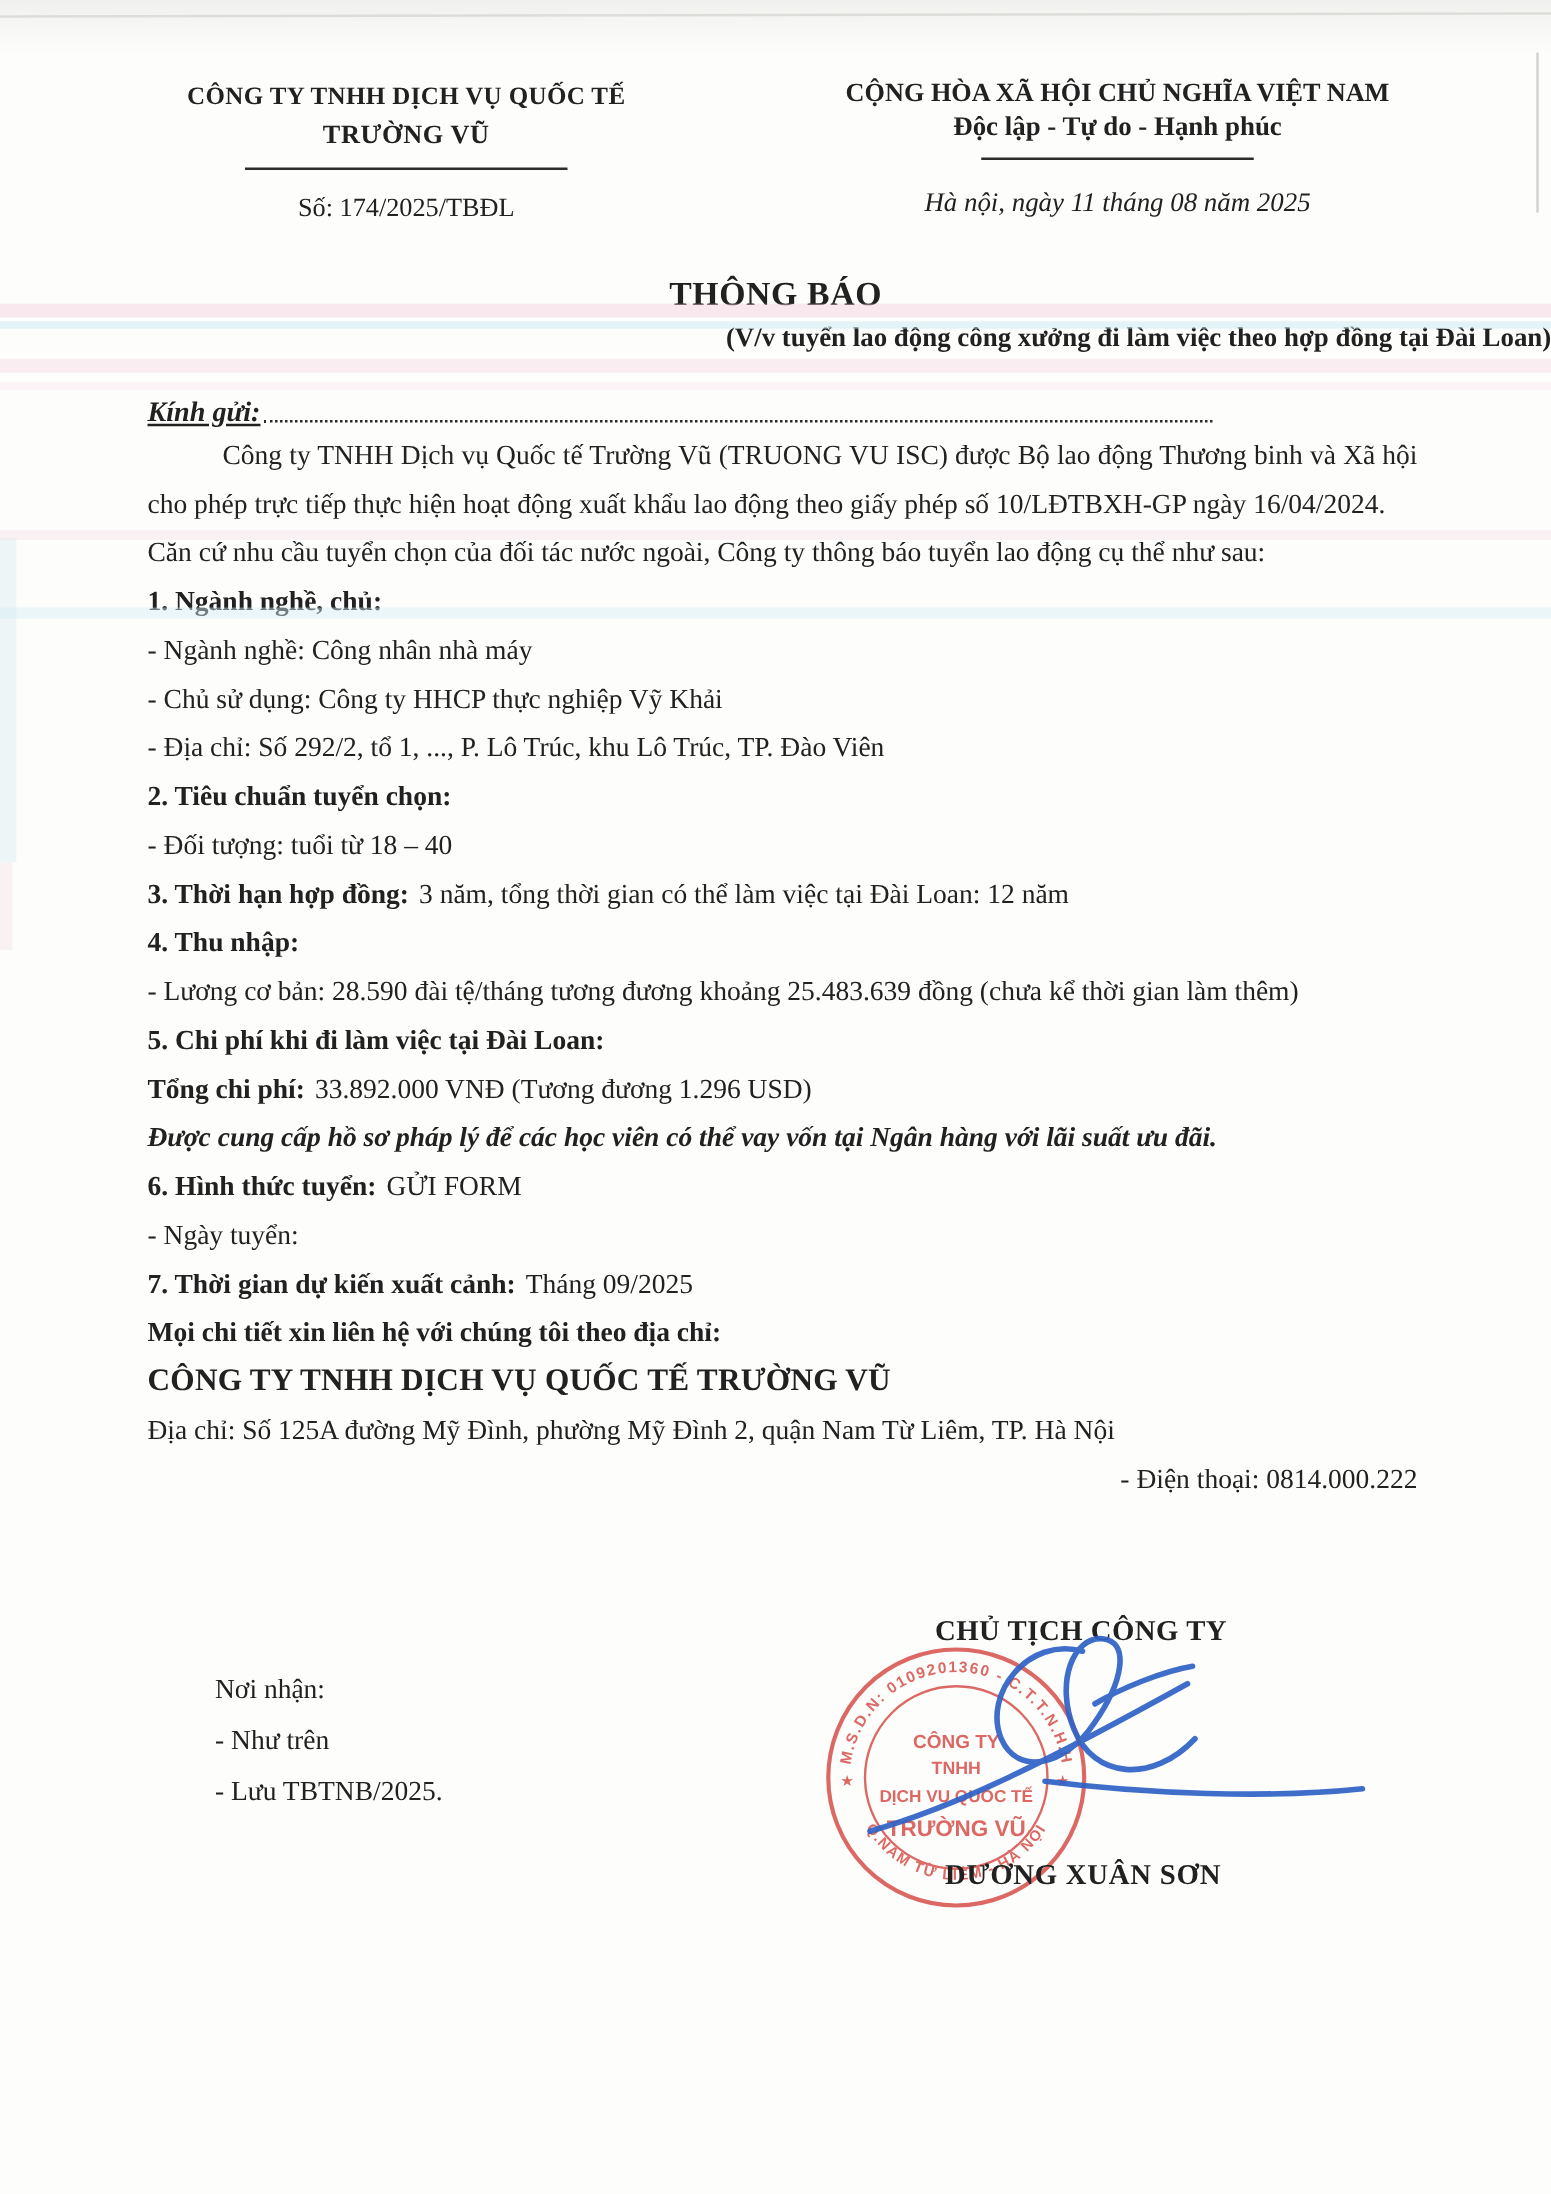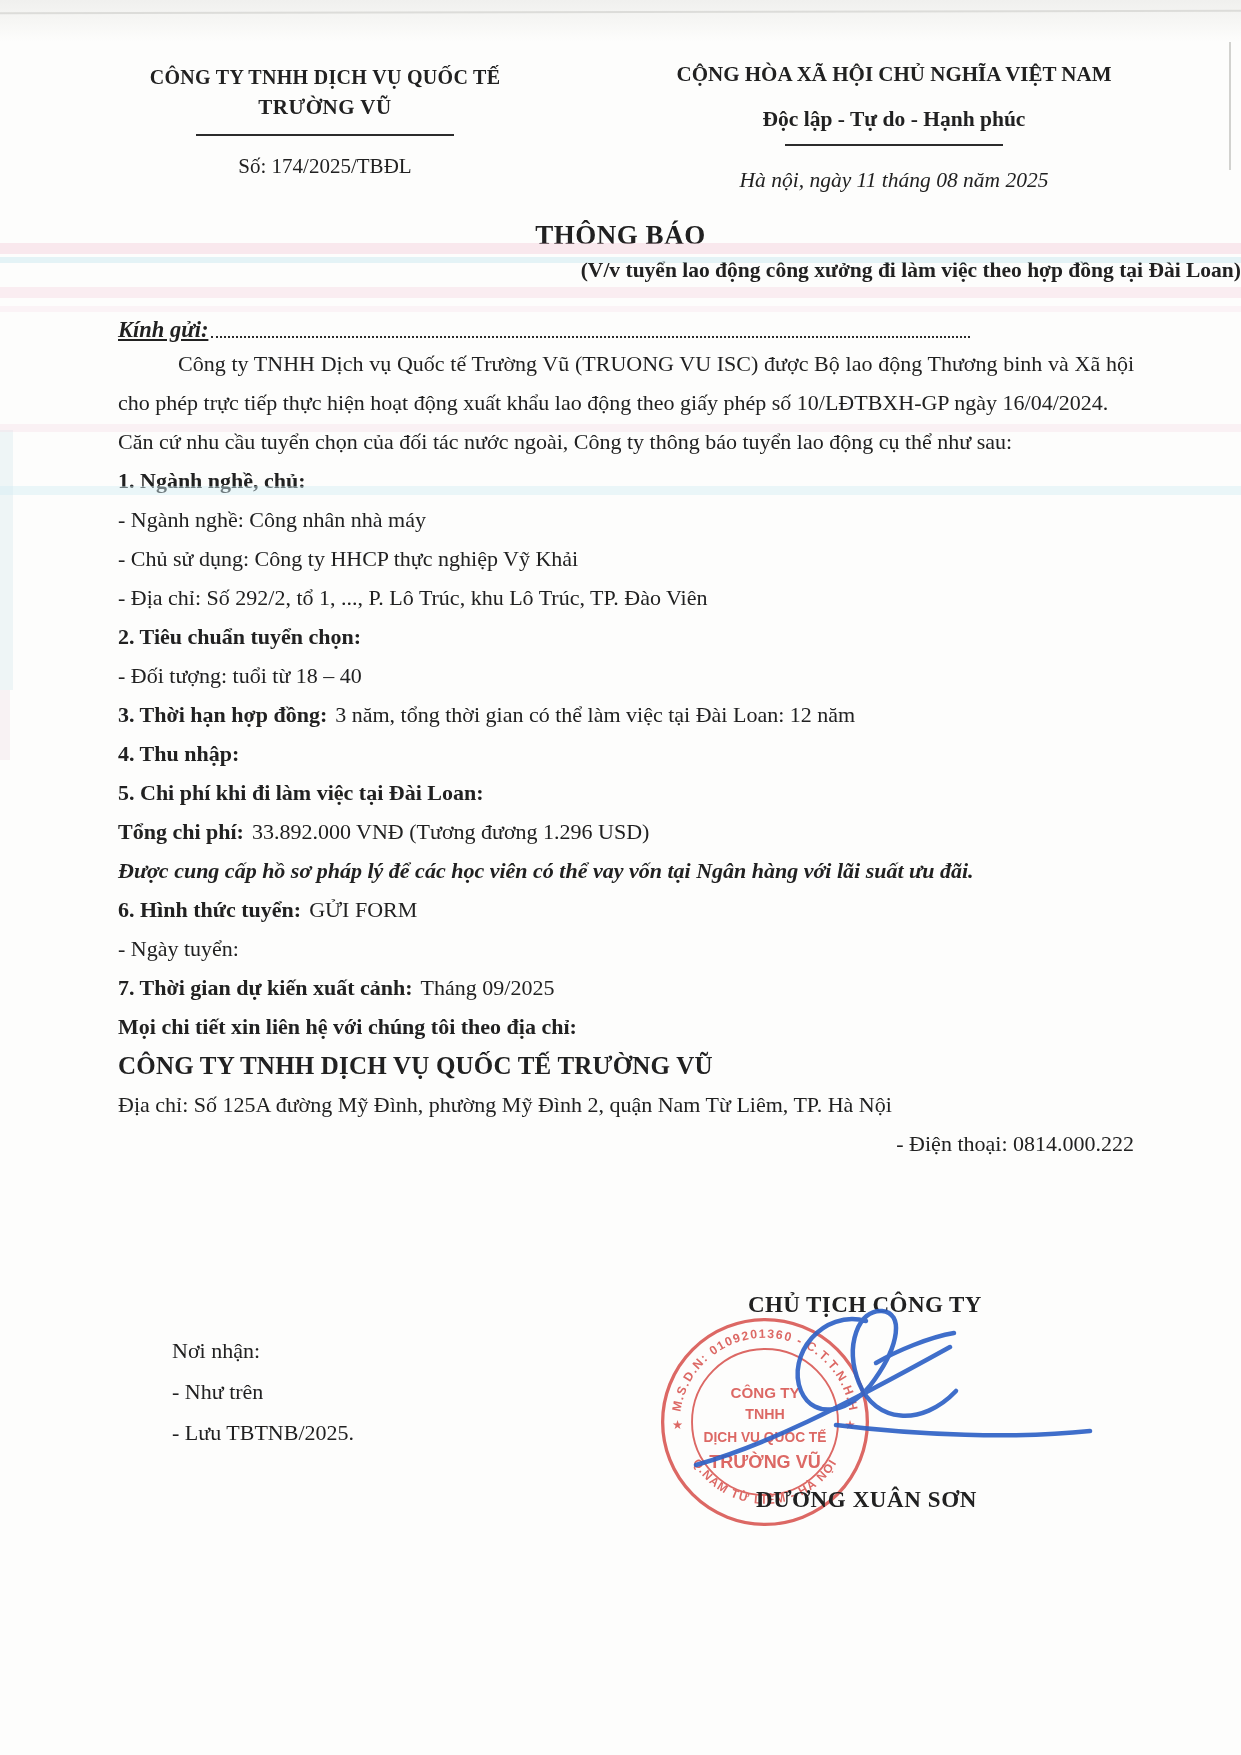--- a/index.html
+++ b/index.html
@@ -27,21 +27,21 @@
   .right-line{position:absolute;left:1229px;top:40px;width:2px;height:130px;background:#d2d2cf;pointer-events:none;}
 
   
   .hdr-left{left:115px;top:66px;width:420px;text-align:center;}
   .hdr-left .l1{font-size:20px;font-weight:bold;letter-spacing:0.3px;}
   .hdr-left .l2{font-size:21px;font-weight:bold;margin-top:6px;letter-spacing:0.5px;}
   .hdr-rule-left{width:258px;height:2px;background:#2c2c2c;margin:14px auto 0;}
   .doc-number{margin-top:18px;font-size:21px;}
   .hdr-right{left:624px;top:62px;width:540px;text-align:center;}
   .hdr-right .l1{font-size:21px;font-weight:bold;}
-  .hdr-right .l2{font-size:21.5px;font-weight:bold;margin-top:20px;}
+  .hdr-right .l2{font-size:21.5px;font-weight:bold;margin-top:2px;}
   .hdr-rule-right{width:218px;height:2px;background:#2c2c2c;margin:12px auto 0;}
   .date-line{margin-top:22px;font-size:21.5px;font-style:italic;font-weight:normal;}
 
   
   .doc-title{left:0;top:220px;width:1241px;text-align:center;font-size:27px;font-weight:bold;letter-spacing:0.5px;z-index:2;}
   .doc-subtitle{left:0;top:258px;width:1241px;text-align:right;font-size:21.5px;font-weight:bold;z-index:2;}
 
   
   .salutation{left:118px;top:317px;width:852px;display:flex;align-items:flex-end;z-index:2;}
   .salutation .label{font-size:22.5px;font-weight:bold;font-style:italic;text-decoration:underline;white-space:nowrap;}
@@ -105,20 +105,21 @@
   <div class="line b">1. Ngành nghề, chủ:</div>
   <div class="line">- Ngành nghề: Công nhân nhà máy</div>
   <div class="line">- Chủ sử dụng: Công ty HHCP thực nghiệp Vỹ Khải</div>
   <div class="line">- Địa chỉ: Số 292/2, tổ 1, ..., P. Lô Trúc, khu Lô Trúc, TP. Đào Viên</div>
   <div class="line b">2. Tiêu chuẩn tuyển chọn:</div>
   <div class="line">- Đối tượng: tuổi từ 18 – 40</div>
   <div class="line">
     <span class="b">3. Thời hạn hợp đồng:</span><span class="val">3 năm, tổng thời gian có thể làm việc tại Đài Loan: 12 năm</span>
   </div>
   <div class="line b">4. Thu nhập:</div>
+  <div class="line">- Lương cơ bản: 28.590 đài tệ/tháng tương đương khoảng 25.483.639 đồng (chưa kể thời gian làm thêm)</div>
   <div class="line b">5. Chi phí khi đi làm việc tại Đài Loan:</div>
   <div class="line">
     <span class="b">Tổng chi phí:</span><span class="val">33.892.000 VNĐ (Tương đương 1.296 USD)</span>
   </div>
   <div class="line note-italic">Được cung cấp hồ sơ pháp lý để các học viên có thể vay vốn tại Ngân hàng với lãi suất ưu đãi.</div>
   <div class="line">
     <span class="b">6. Hình thức tuyển:</span><span class="val">GỬI FORM</span>
   </div>
   <div class="line">- Ngày tuyển:</div>
   <div class="line">

